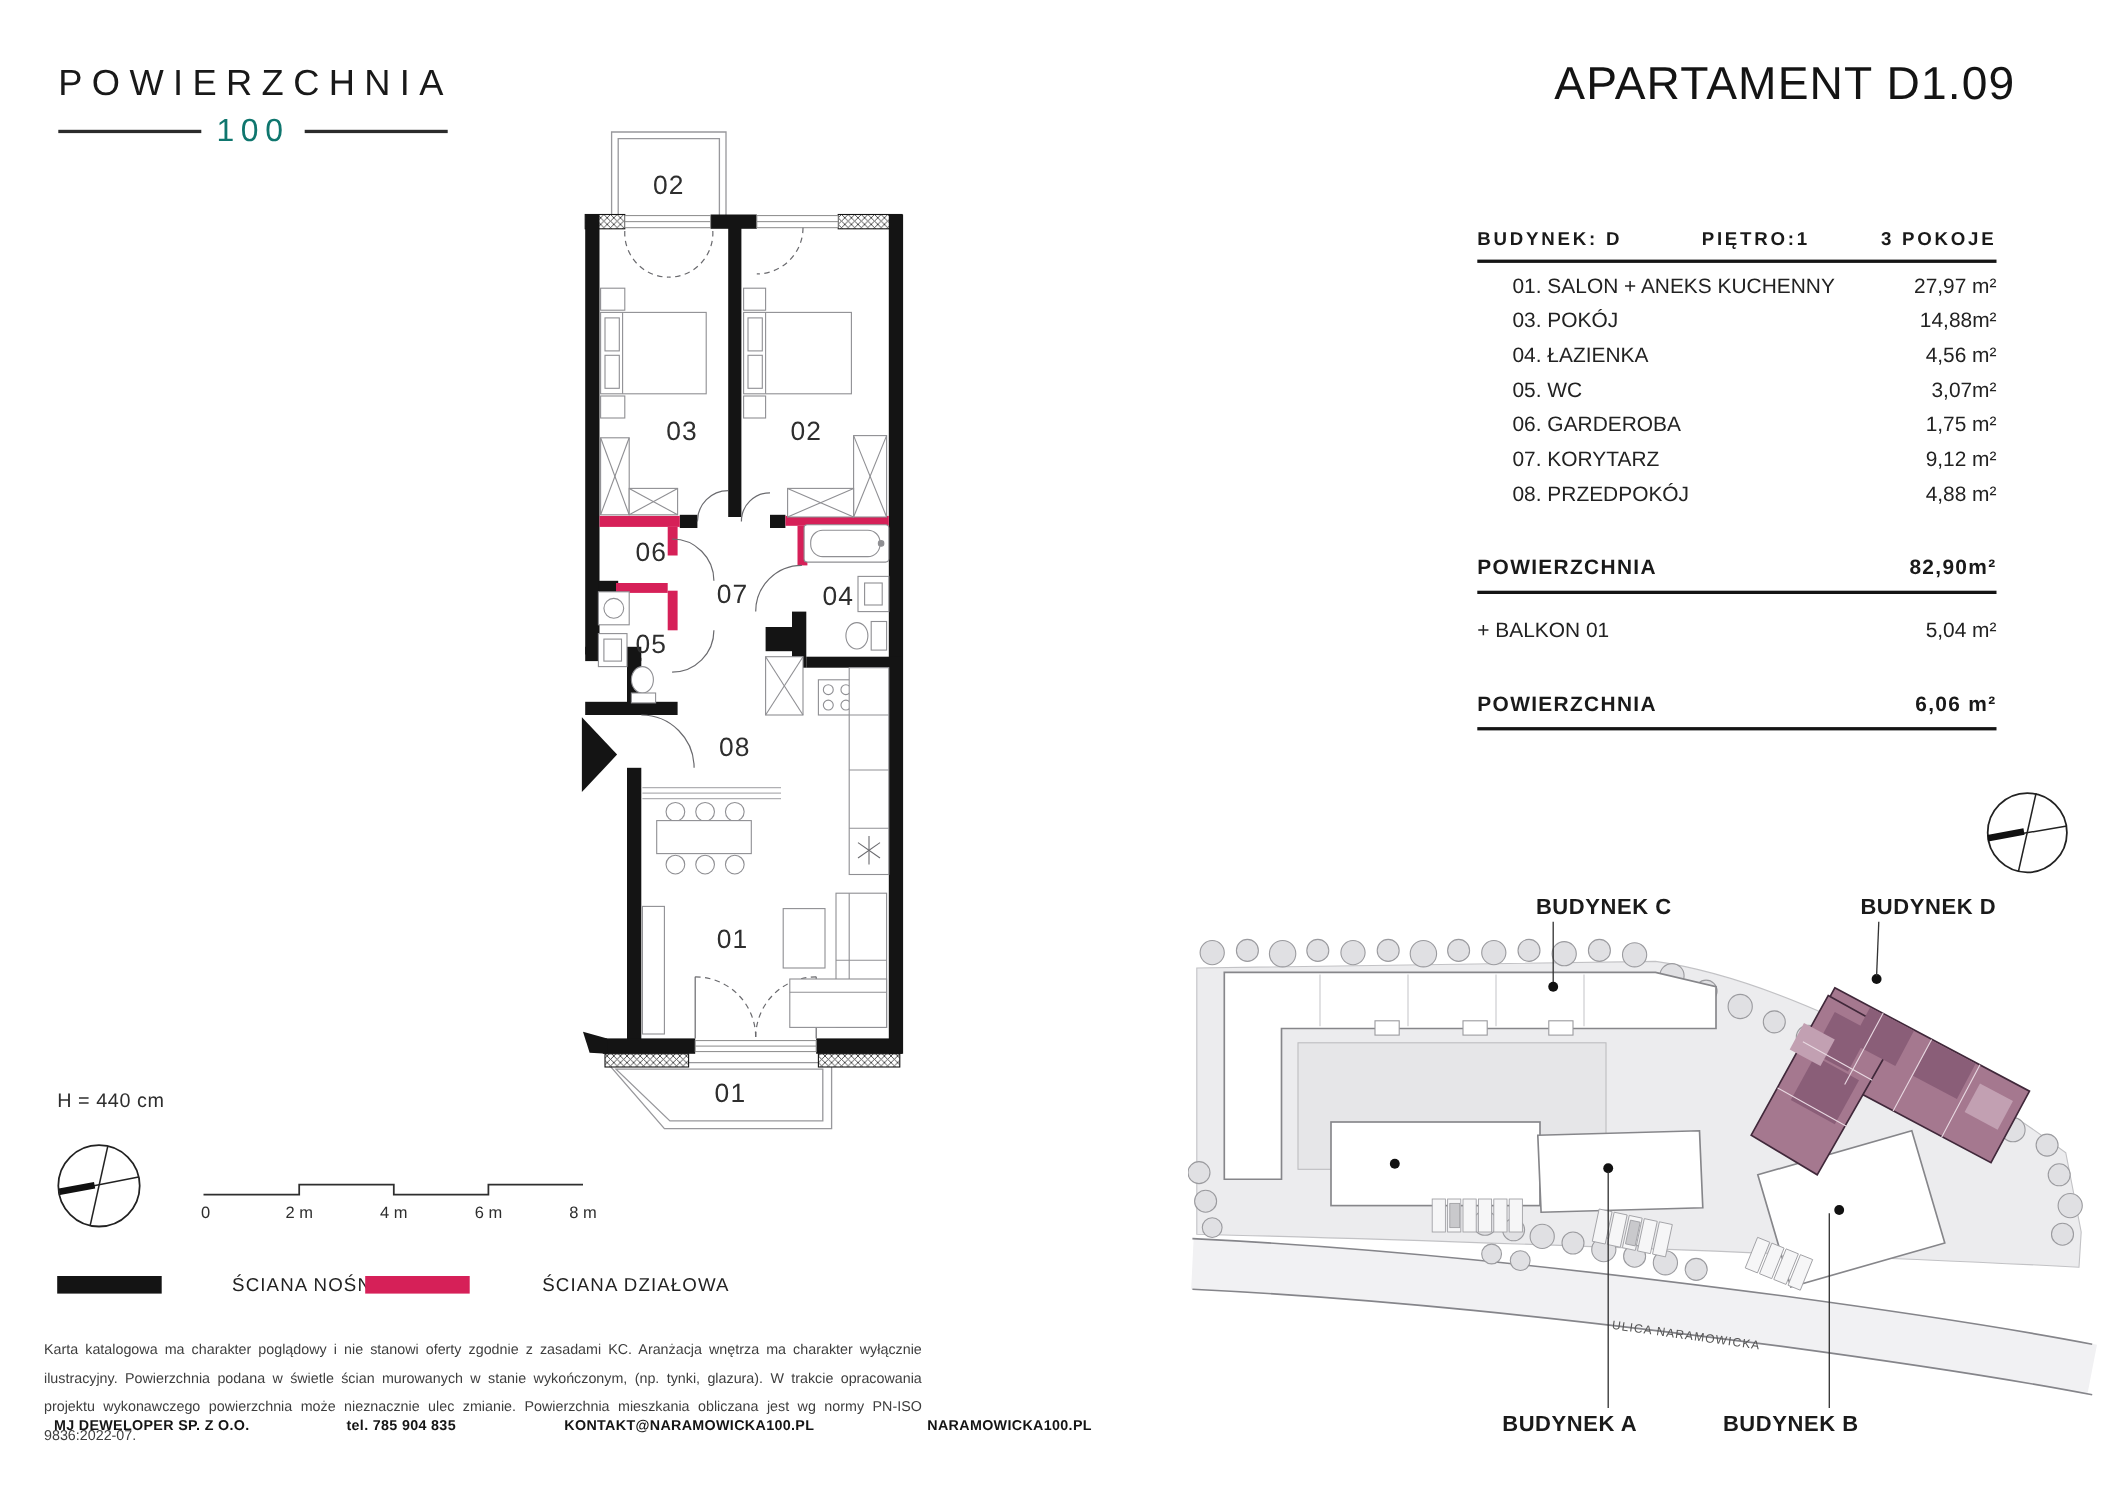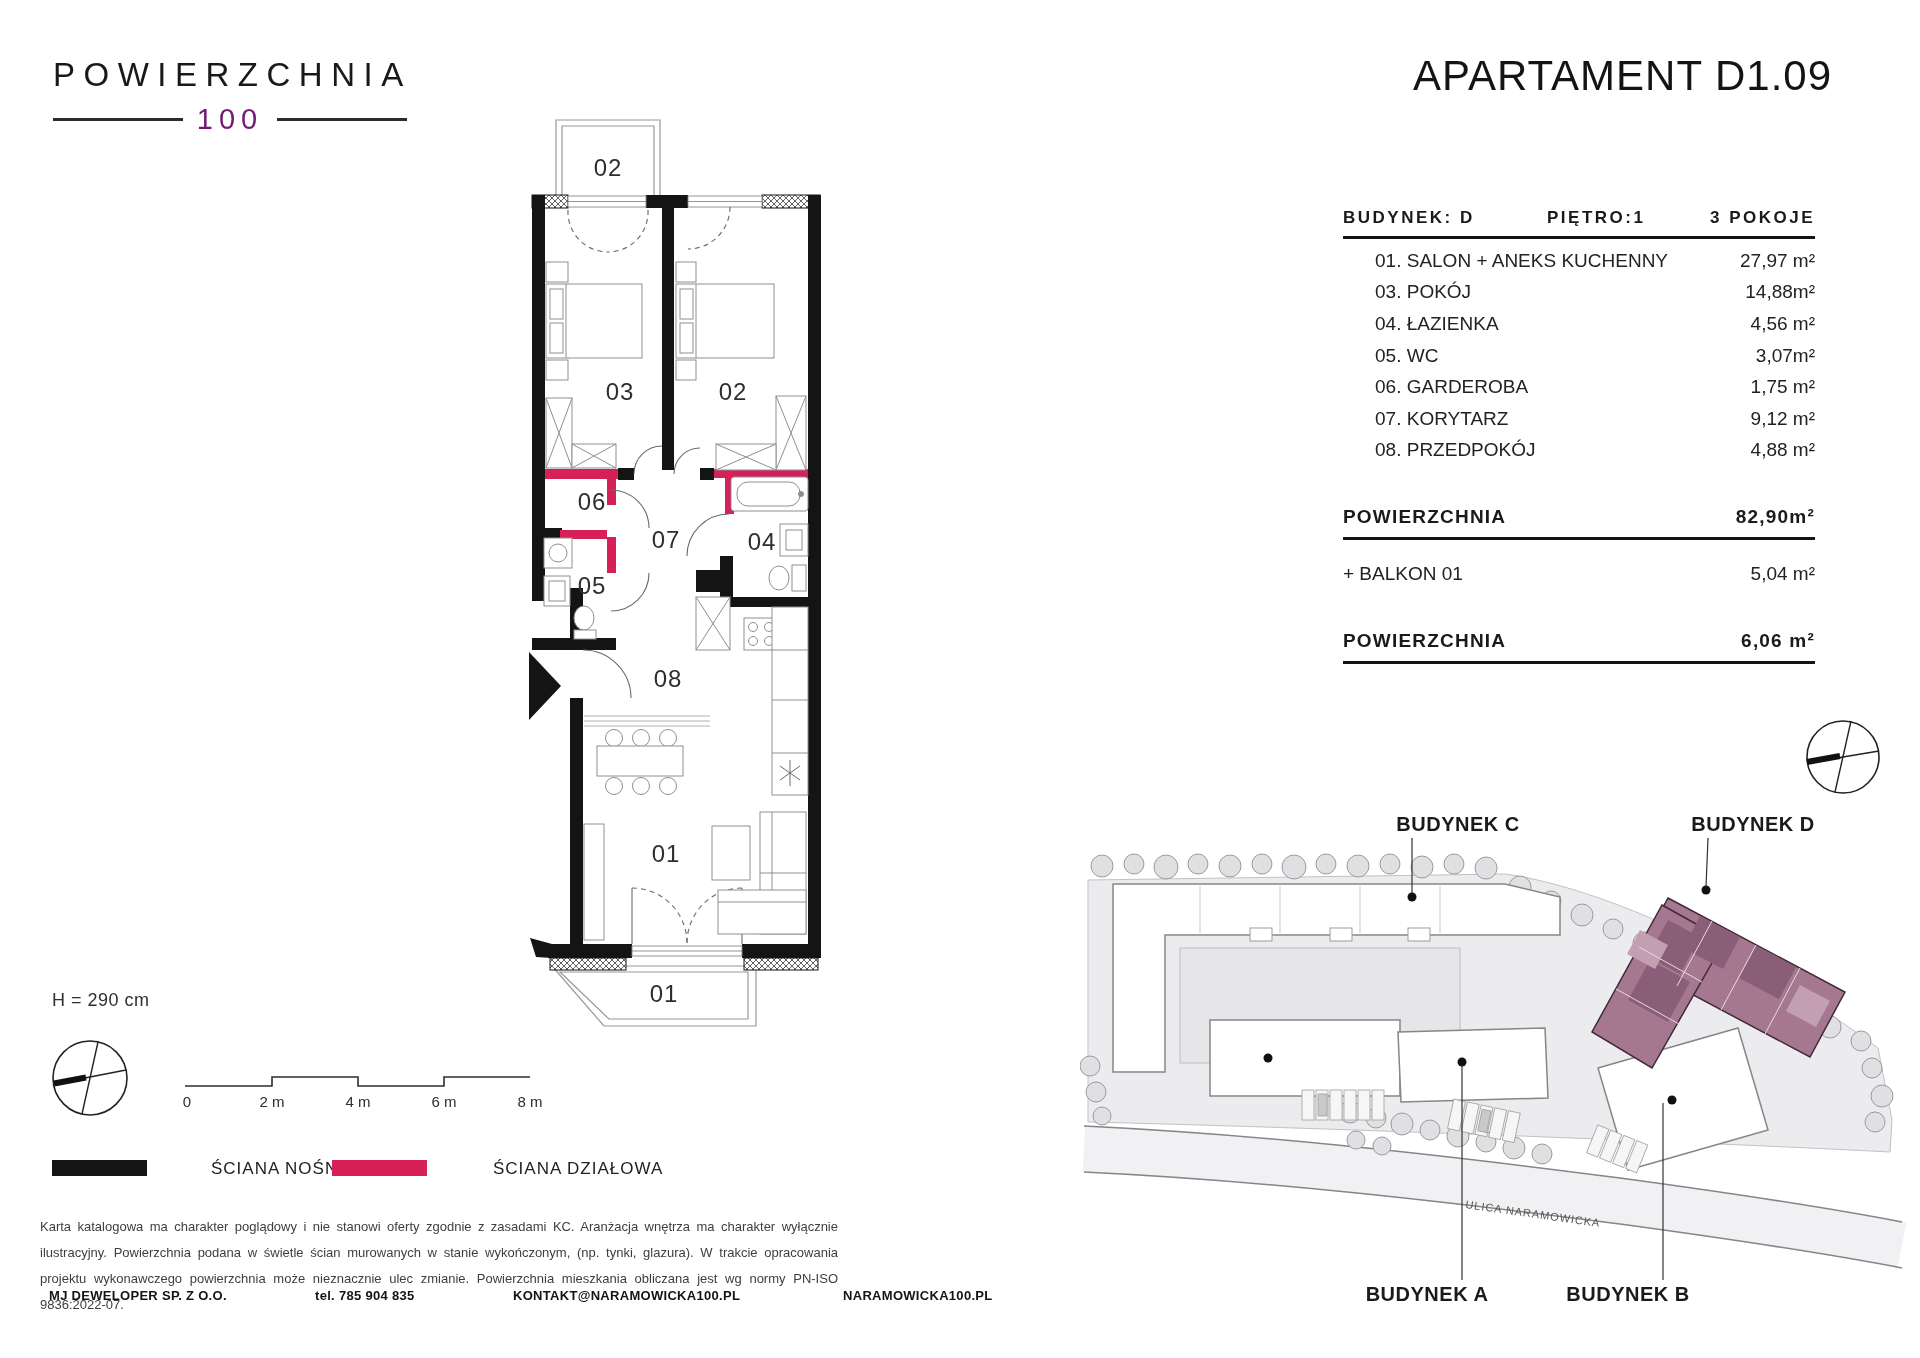--- a/index.html
+++ b/index.html
@@ -5,21 +5,21 @@
   html,body{margin:0;padding:0;background:#fff;}
   #page{position:relative;width:1920px;height:1358px;background:#fff;overflow:hidden;
         font-family:"Liberation Sans",sans-serif;color:#1a1a1a;}
   .abs{position:absolute;}
 
   
   .logo{left:53px;top:56px;width:354px;}
   .logo-line1{font-size:33px;letter-spacing:8.5px;color:#191919;white-space:nowrap;}
   .logo-row2{display:flex;align-items:center;margin-top:9px;}
   .logo-rule{height:3px;background:#2b2b2b;flex:1;}
-  .logo-num{font-size:29px;letter-spacing:6px;padding:0 14px;color:#701a75;}
+  .logo-num{font-size:29px;letter-spacing:6px;padding:0 14px;color:#0f766e;}
 
   
   .title{left:1413px;top:52px;width:400px;text-align:left;font-size:42px;letter-spacing:1px;color:#141414;white-space:nowrap;}
 
   
   .spec{left:1343px;top:200px;width:472px;font-size:19px;}
   .spec-head{position:relative;height:36px;border-bottom:3px solid #141414;font-weight:bold;font-size:17px;letter-spacing:2.5px;}
   .spec-head span{position:absolute;top:8px;}
   .spec-head .h-bud{left:0;}
   .spec-head .h-pietro{left:204px;}
@@ -332,21 +332,21 @@
       <text class="roomlbl" x="592" y="510">06</text>
       <text class="roomlbl" x="666" y="548">07</text>
       <text class="roomlbl" x="592" y="594">05</text>
       <text class="roomlbl" x="762" y="550">04</text>
       <text class="roomlbl" x="668" y="687">08</text>
       <text class="roomlbl" x="666" y="862">01</text>
       <text class="roomlbl" x="664" y="1002">01</text>
     </g>
   </svg>
 
-  <div class="abs hnote">H = 290 cm</div>
+  <div class="abs hnote">H = 440 cm</div>
 
   <svg class="abs" style="left:42px;top:1030px;" width="100" height="100" viewBox="0 0 100 100">
     <circle cx="48" cy="48" r="37" fill="none" stroke="#222" stroke-width="1.6"></circle>
     <line x1="12" y1="54" x2="84" y2="40" stroke="#222" stroke-width="1.4"></line>
     <line x1="56" y1="12" x2="40" y2="84" stroke="#222" stroke-width="1.4"></line>
     <line x1="12" y1="53.5" x2="44" y2="47.5" stroke="#111" stroke-width="6"></line>
   </svg>
 
   <svg class="abs" style="left:180px;top:1065px;" width="370" height="50" viewBox="0 0 370 50">
     <polyline points="5,21 92,21 92,12 178,12 178,21 264,21 264,12 350,12" fill="none" stroke="#2e2e2e" stroke-width="1.6"></polyline>

